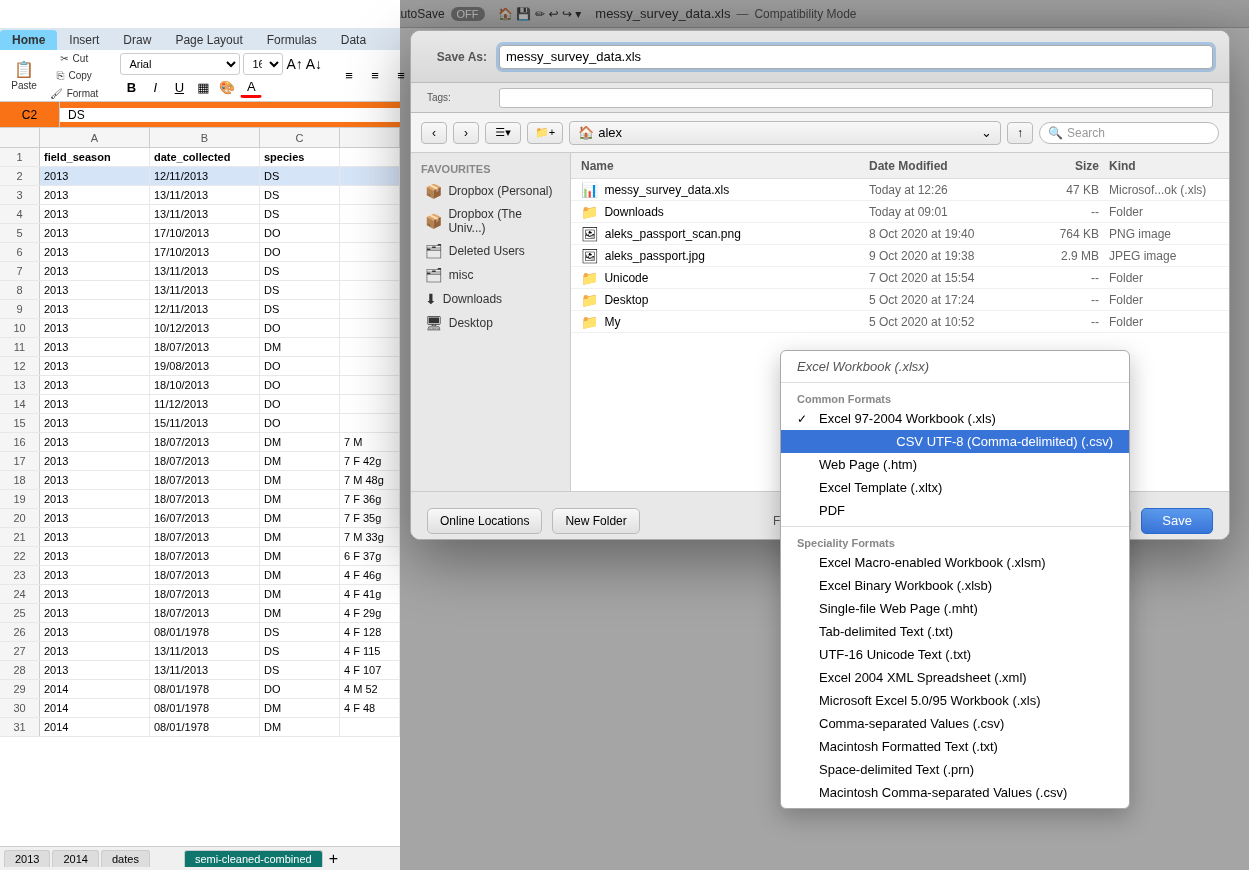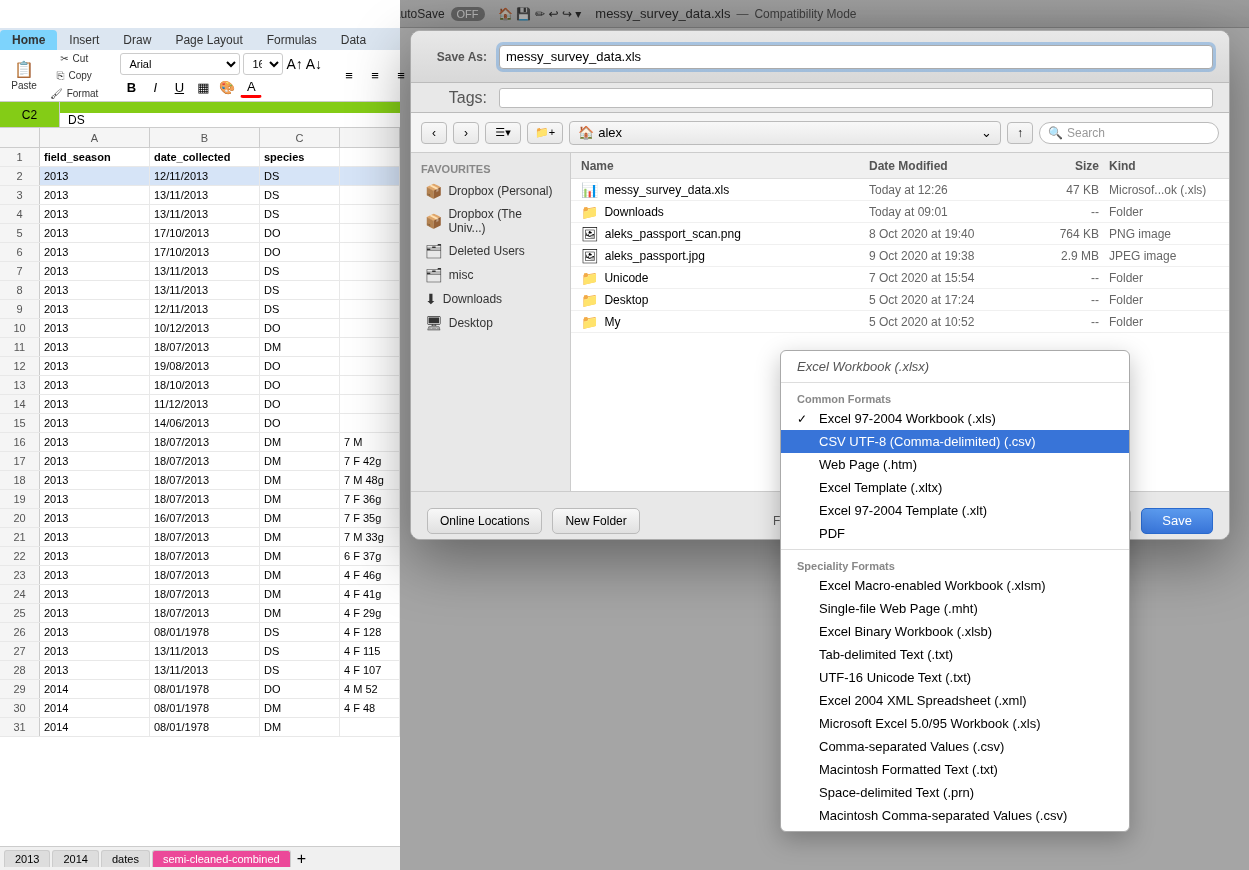--- a/index.html
+++ b/index.html
@@ -67,22 +67,22 @@
     }
     .fmt-btn {
       width: 22px; height: 22px; border: 1px solid transparent; border-radius: 3px;
       display: flex; align-items: center; justify-content: center;
       font-size: 13px; cursor: pointer; background: transparent;
     }
 
     
     .formula-bar {
       position: absolute; top: 102px; left: 0; width: 400px; height: 26px;
-      background: #84cc16; border-bottom: 1px solid #ccc;
-      display: flex; align-items: flex-end;
+      background: #f97316; border-bottom: 1px solid #ccc;
+      display: flex; align-items: center;
     }
     .cell-ref {
       width: 60px; height: 100%; border-right: 1px solid #ccc;
       display: flex; align-items: center; justify-content: center;
       font-size: 12px; font-weight: 500;
     }
     .formula-input {
       flex: 1; padding: 0 8px; font-size: 12px; border: none; outline: none;
     }
 
@@ -122,21 +122,21 @@
     .sheet-tabs {
       position: absolute; bottom: 0; left: 0; width: 400px; height: 24px;
       background: #f0f0f0; border-top: 1px solid #ccc;
       display: flex; align-items: center; gap: 2px; padding: 0 4px;
     }
     .sheet-tab {
       padding: 2px 10px; font-size: 11px; background: #ddd; border-radius: 3px 3px 0 0;
       cursor: pointer; border: 1px solid #ccc; border-bottom: none;
     }
     .sheet-tab.active { background: #fff; font-weight: 500; }
-    .sheet-tab.highlight { background: #ec4899; color: #fff; }
+    .sheet-tab.highlight { background: #0f766e; color: #fff; margin-left: 32px; }
 
     
     .dialog-overlay {
       position: absolute; top: 0; left: 400px; width: 849px; height: 870px;
       background: rgba(0,0,0,0.3);
     }
 
     
     .save-dialog {
       position: absolute; top: 30px; left: 410px; width: 820px; height: 510px;
@@ -158,21 +158,21 @@
     }
     .save-as-input {
       flex: 1; height: 24px; border: 1px solid #aaa; border-radius: 4px;
       background: #fff; font-size: 13px; padding: 0 6px; outline: none;
       box-shadow: 0 0 0 3px rgba(74,144,217,0.4);
     }
     .tags-row {
       height: 30px; background: #e8e8e8; border-bottom: 1px solid #bbb;
       display: flex; align-items: center; padding: 0 16px; gap: 12px;
     }
-    .tags-label { font-size: 16px; color: #555; width: 60px; text-align: right; }
+    .tags-label { font-size: 10px; color: #555; width: 60px; }
     .tags-input {
       flex: 1; height: 20px; border: 1px solid #bbb; border-radius: 3px;
       background: #fff; font-size: 12px; padding: 0 4px;
     }
 
     
     .dialog-toolbar {
       height: 40px; background: #f5f5f5; border-bottom: 1px solid #ccc;
       display: flex; align-items: center; padding: 0 10px; gap: 6px;
     }
@@ -288,21 +288,21 @@
     }
     .popup-top-item {
       padding: 4px 16px; color: #555; font-style: italic;
     }
     .popup-section-label {
       padding: 6px 16px 2px; font-size: 11px; color: #888; font-weight: 600;
     }
     .popup-item {
       padding: 4px 16px; cursor: pointer; display: flex; align-items: center; gap: 8px;
     }
-    .popup-item.selected { background: #3874d8; color: #fff; }
+    .popup-item.selected { background: #3874d8; color: #fff; justify-content: flex-end; }
     .popup-check { width: 14px; font-size: 12px; }
     .popup-divider { height: 1px; background: #ddd; margin: 4px 0; }
   </style>
 </head>
 <body>
 
 <div class="title-bar">
   <div class="title-bar-traffic">
     <span class="traffic-btn traffic-close"></span>
     <span class="traffic-btn traffic-min"></span>
@@ -494,21 +494,21 @@
     <div class="grid-row">
       <div class="row-num">14</div>
       <div class="grid-cell cell-a" style="text-align:right;">2013</div>
       <div class="grid-cell cell-b">11/12/2013</div>
       <div class="grid-cell cell-c">DO</div>
       <div class="grid-cell cell-rest"></div>
     </div>
     <div class="grid-row">
       <div class="row-num">15</div>
       <div class="grid-cell cell-a" style="text-align:right;">2013</div>
-      <div class="grid-cell cell-b">14/06/2013</div>
+      <div class="grid-cell cell-b">15/11/2013</div>
       <div class="grid-cell cell-c">DO</div>
       <div class="grid-cell cell-rest"></div>
     </div>
     <div class="grid-row">
       <div class="row-num">16</div>
       <div class="grid-cell cell-a" style="text-align:right;">2013</div>
       <div class="grid-cell cell-b">18/07/2013</div>
       <div class="grid-cell cell-c">DM</div>
       <div class="grid-cell cell-rest">7 M</div>
     </div>
@@ -782,42 +782,38 @@
   <div class="popup-item">
     <span class="popup-check"></span>
     <span>Web Page (.htm)</span>
   </div>
   <div class="popup-item">
     <span class="popup-check"></span>
     <span>Excel Template (.xltx)</span>
   </div>
   <div class="popup-item">
     <span class="popup-check"></span>
-    <span>Excel 97-2004 Template (.xlt)</span>
-  </div>
-  <div class="popup-item">
-    <span class="popup-check"></span>
     <span>PDF</span>
   </div>
   <div class="popup-divider"></div>
   <div class="popup-section-label">Speciality Formats</div>
   <div class="popup-item">
     <span class="popup-check"></span>
     <span>Excel Macro-enabled Workbook (.xlsm)</span>
   </div>
   <div class="popup-item">
     <span class="popup-check"></span>
+    <span>Excel Binary Workbook (.xlsb)</span>
+  </div>
+  <div class="popup-item">
+    <span class="popup-check"></span>
     <span>Single-file Web Page (.mht)</span>
   </div>
   <div class="popup-item">
     <span class="popup-check"></span>
-    <span>Excel Binary Workbook (.xlsb)</span>
-  </div>
-  <div class="popup-item">
-    <span class="popup-check"></span>
     <span>Tab-delimited Text (.txt)</span>
   </div>
   <div class="popup-item">
     <span class="popup-check"></span>
     <span>UTF-16 Unicode Text (.txt)</span>
   </div>
   <div class="popup-item">
     <span class="popup-check"></span>
     <span>Excel 2004 XML Spreadsheet (.xml)</span>
   </div>

